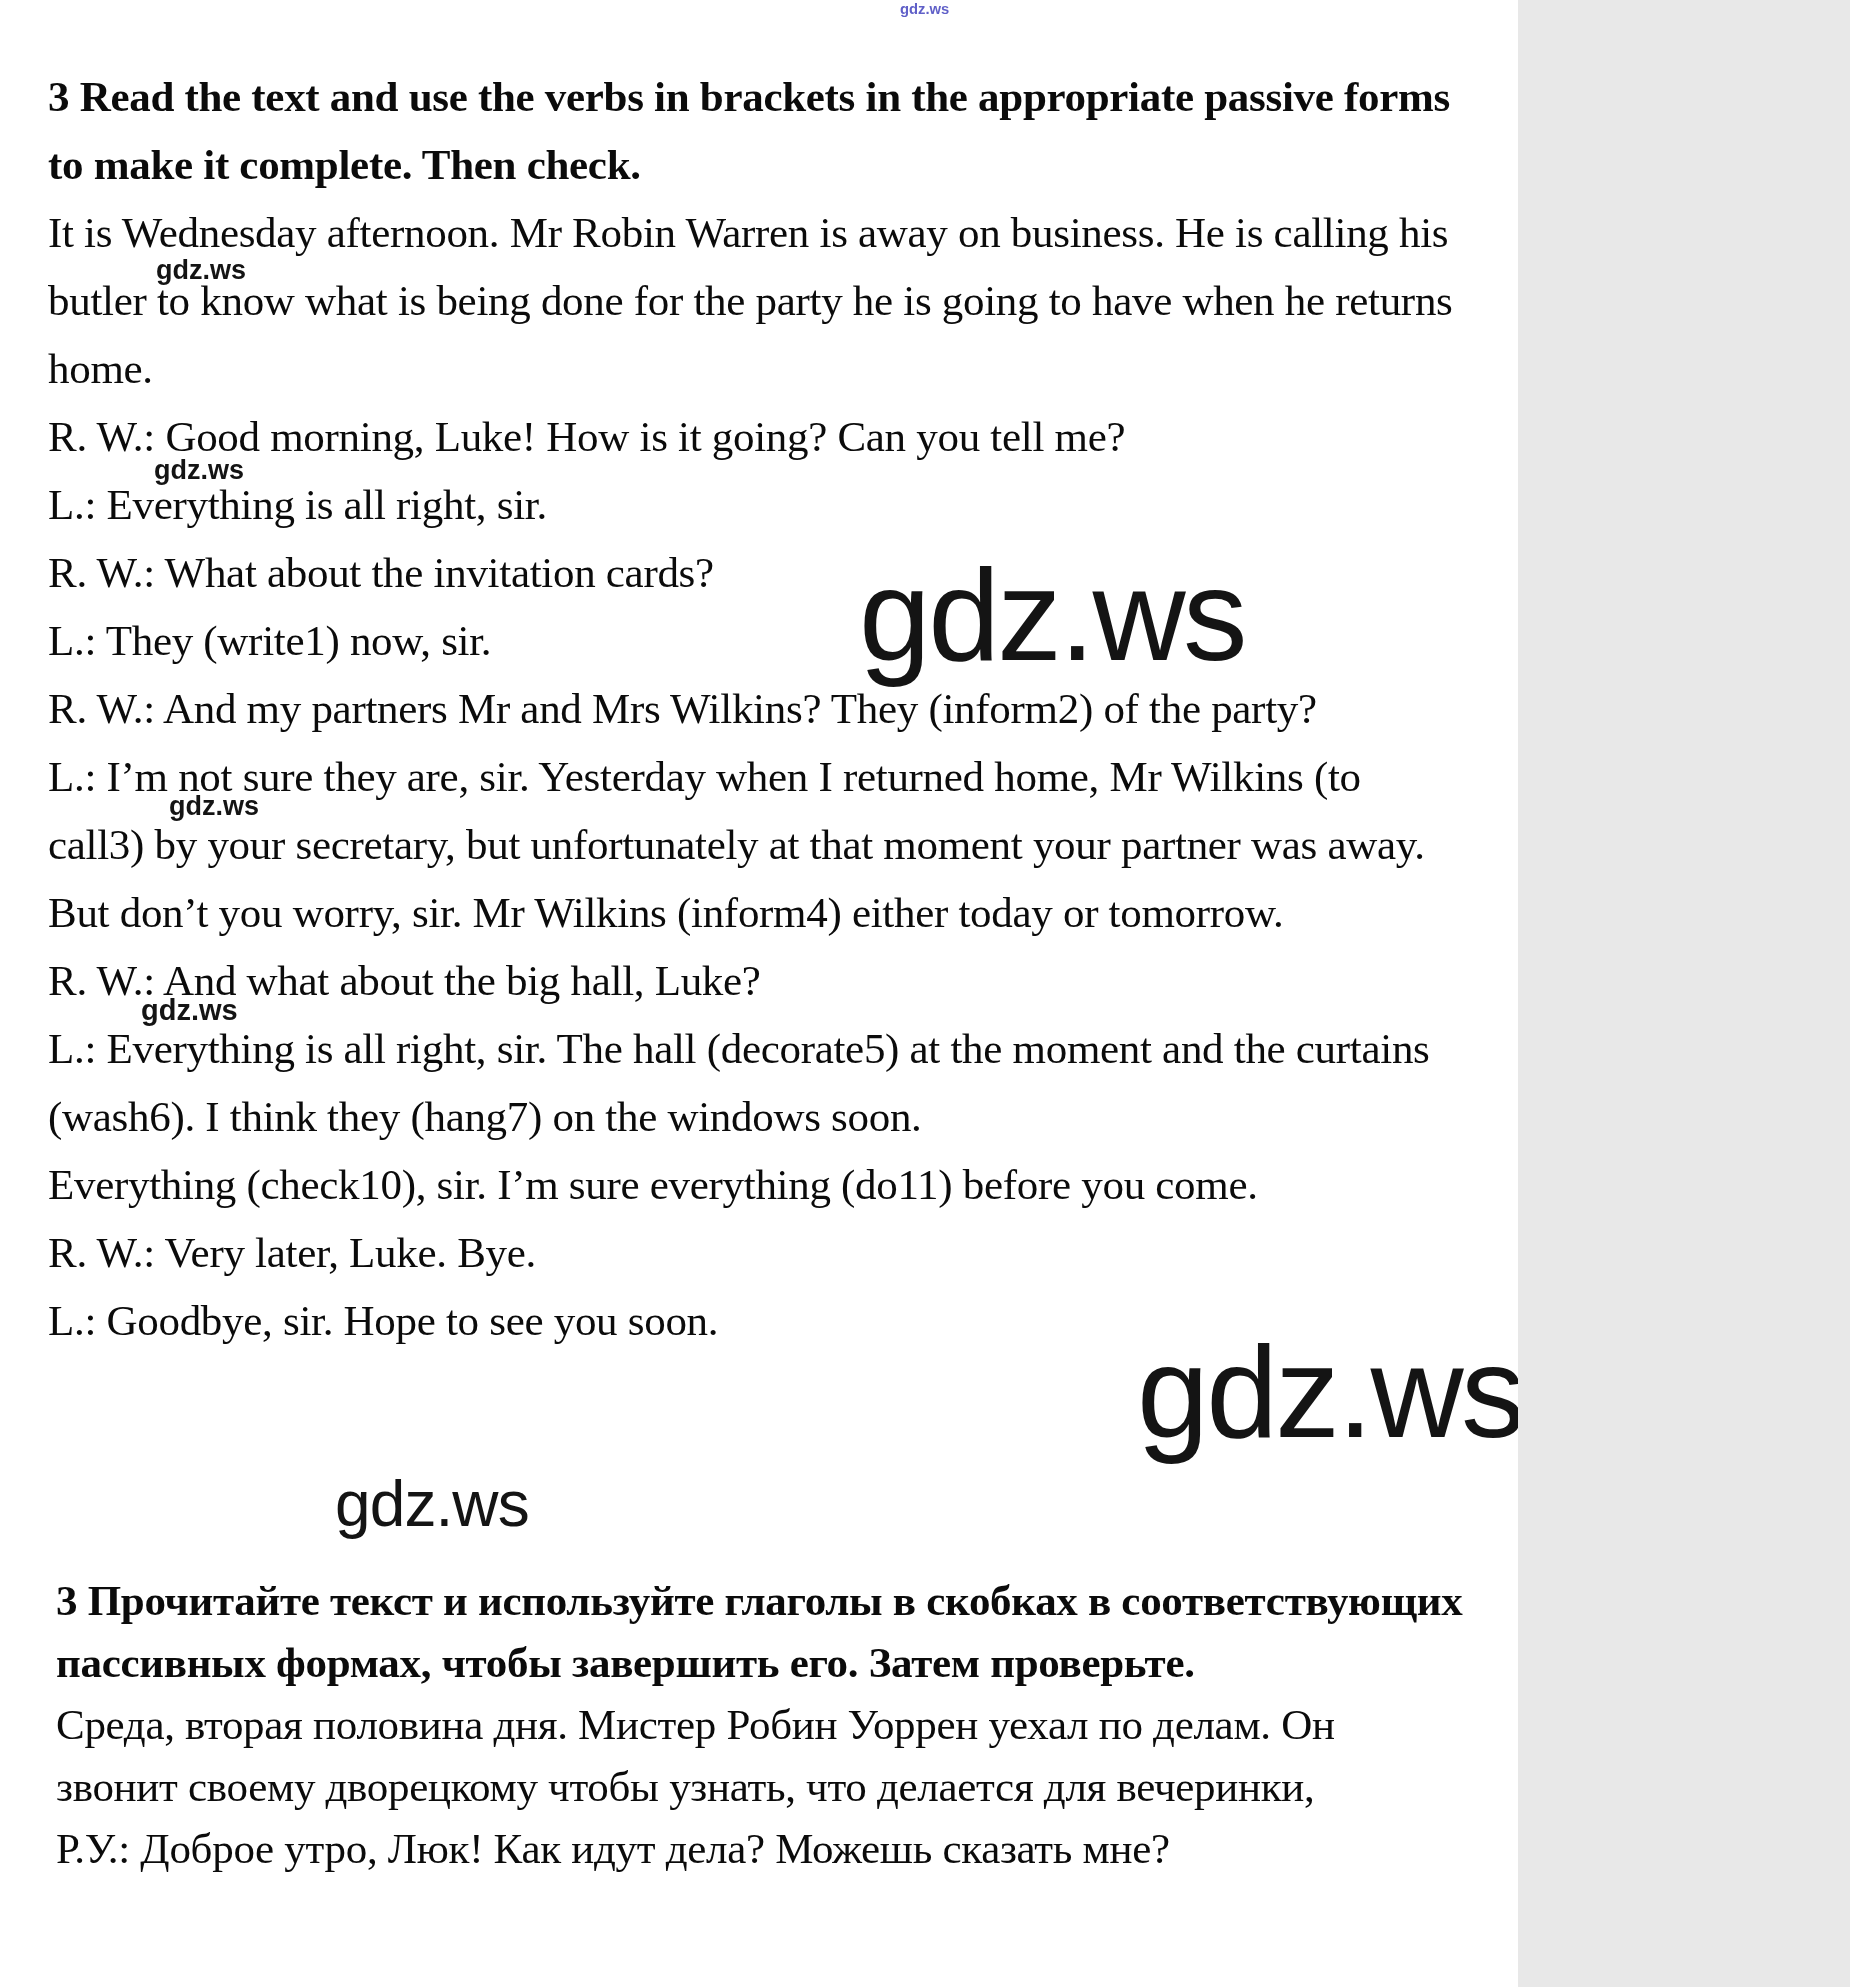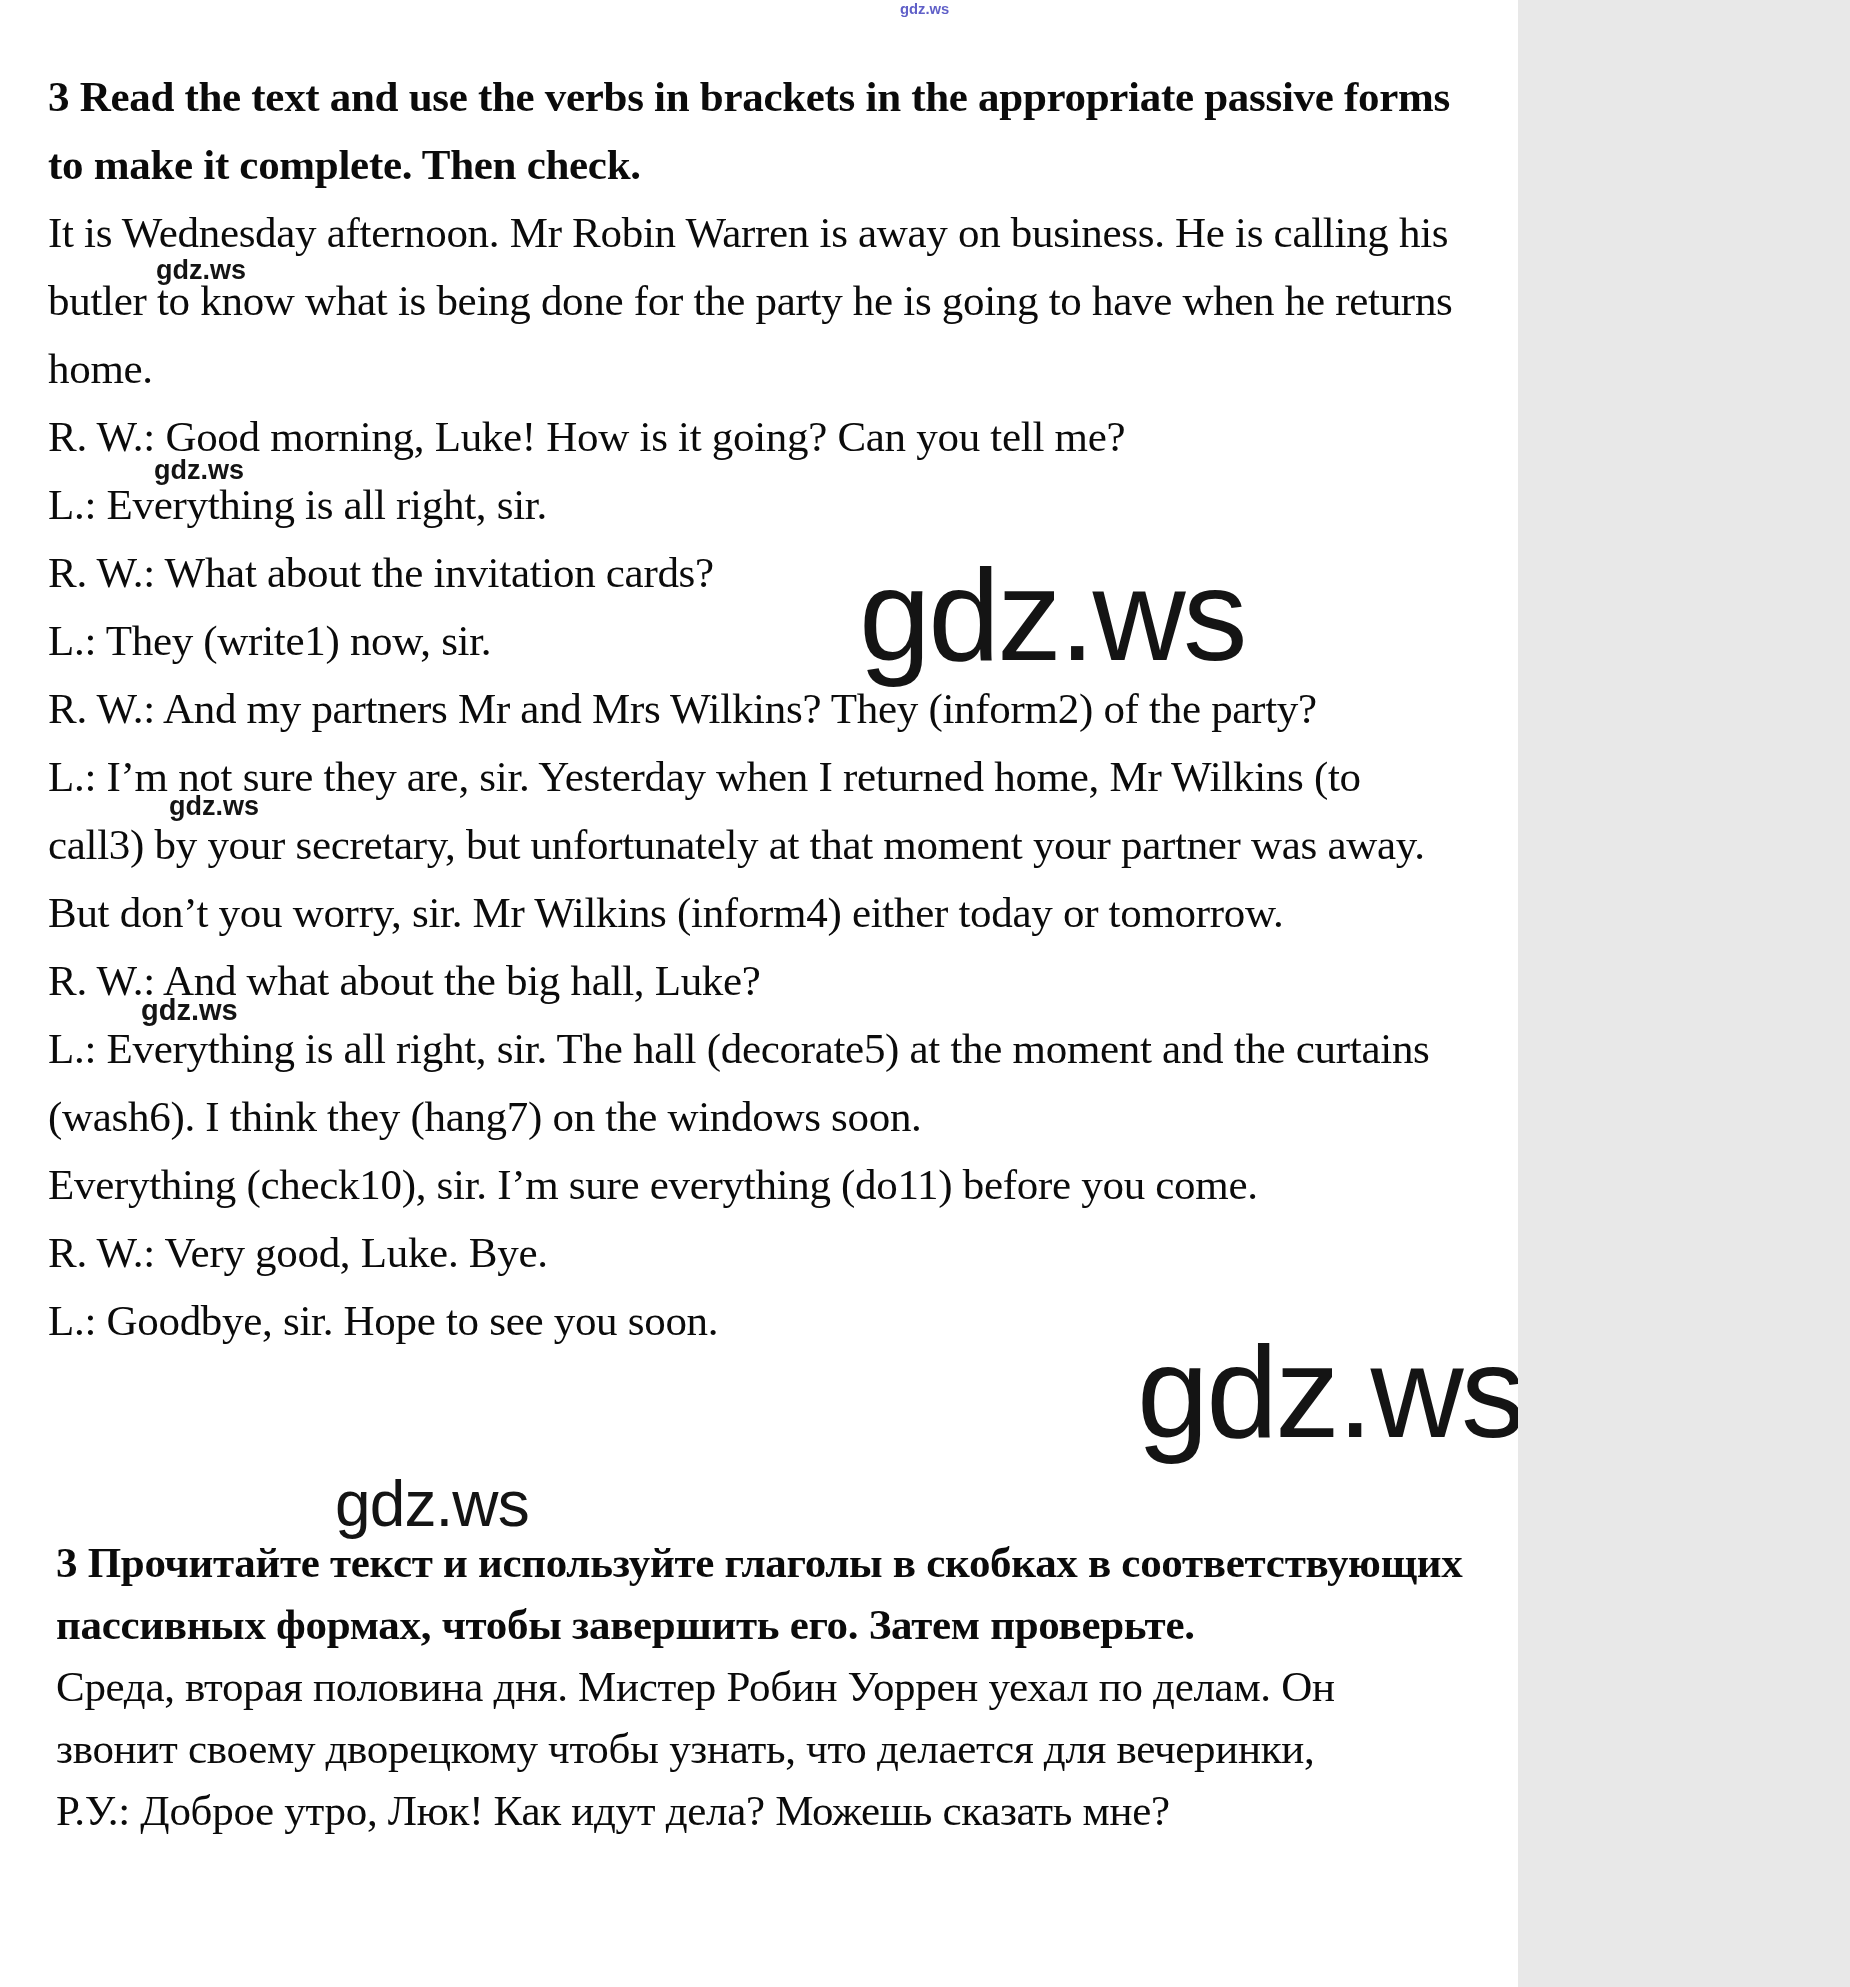--- a/index.html
+++ b/index.html
@@ -20,21 +20,21 @@
   }
   .en-block .line {
     white-space: nowrap;
     font-size: 43px;
     line-height: 68px;
     letter-spacing: -0.3px;
   }
   .ru-block {
     position: absolute;
     left: 56px;
-    top: 1532px;
+    top: 1570px;
   }
   .ru-block .line {
     white-space: nowrap;
     font-size: 43px;
     line-height: 62px;
     letter-spacing: -0.3px;
   }
   .line.bold { font-weight: 700; }
   
   .wm {
@@ -99,21 +99,21 @@
     <div class="line">R. W.: What about the invitation cards?</div>
     <div class="line">L.: They (write1) now, sir.</div>
     <div class="line">R. W.: And my partners Mr and Mrs Wilkins? They (inform2) of the party?</div>
     <div class="line">L.: I’m not sure they are, sir. Yesterday when I returned home, Mr Wilkins (to</div>
     <div class="line">call3) by your secretary, but unfortunately at that moment your partner was away.</div>
     <div class="line">But don’t you worry, sir. Mr Wilkins (inform4) either today or tomorrow.</div>
     <div class="line">R. W.: And what about the big hall, Luke?</div>
     <div class="line">L.: Everything is all right, sir. The hall (decorate5) at the moment and the curtains</div>
     <div class="line">(wash6). I think they (hang7) on the windows soon.</div>
     <div class="line">Everything (check10), sir. I’m sure everything (do11) before you come.</div>
-    <div class="line">R. W.: Very good, Luke. Bye.</div>
+    <div class="line">R. W.: Very later, Luke. Bye.</div>
     <div class="line">L.: Goodbye, sir. Hope to see you soon.</div>
   </div>
 
   <div class="ru-block">
     <div class="line bold">3 Прочитайте текст и используйте глаголы в скобках в соответствующих</div>
     <div class="line bold">пассивных формах, чтобы завершить его. Затем проверьте.</div>
     <div class="line">Среда, вторая половина дня. Мистер Робин Уоррен уехал по делам. Он</div>
     <div class="line">звонит своему дворецкому чтобы узнать, что делается для вечеринки,</div>
     <div class="line">Р.У.: Доброе утро, Люк! Как идут дела? Можешь сказать мне?</div>
   </div>

